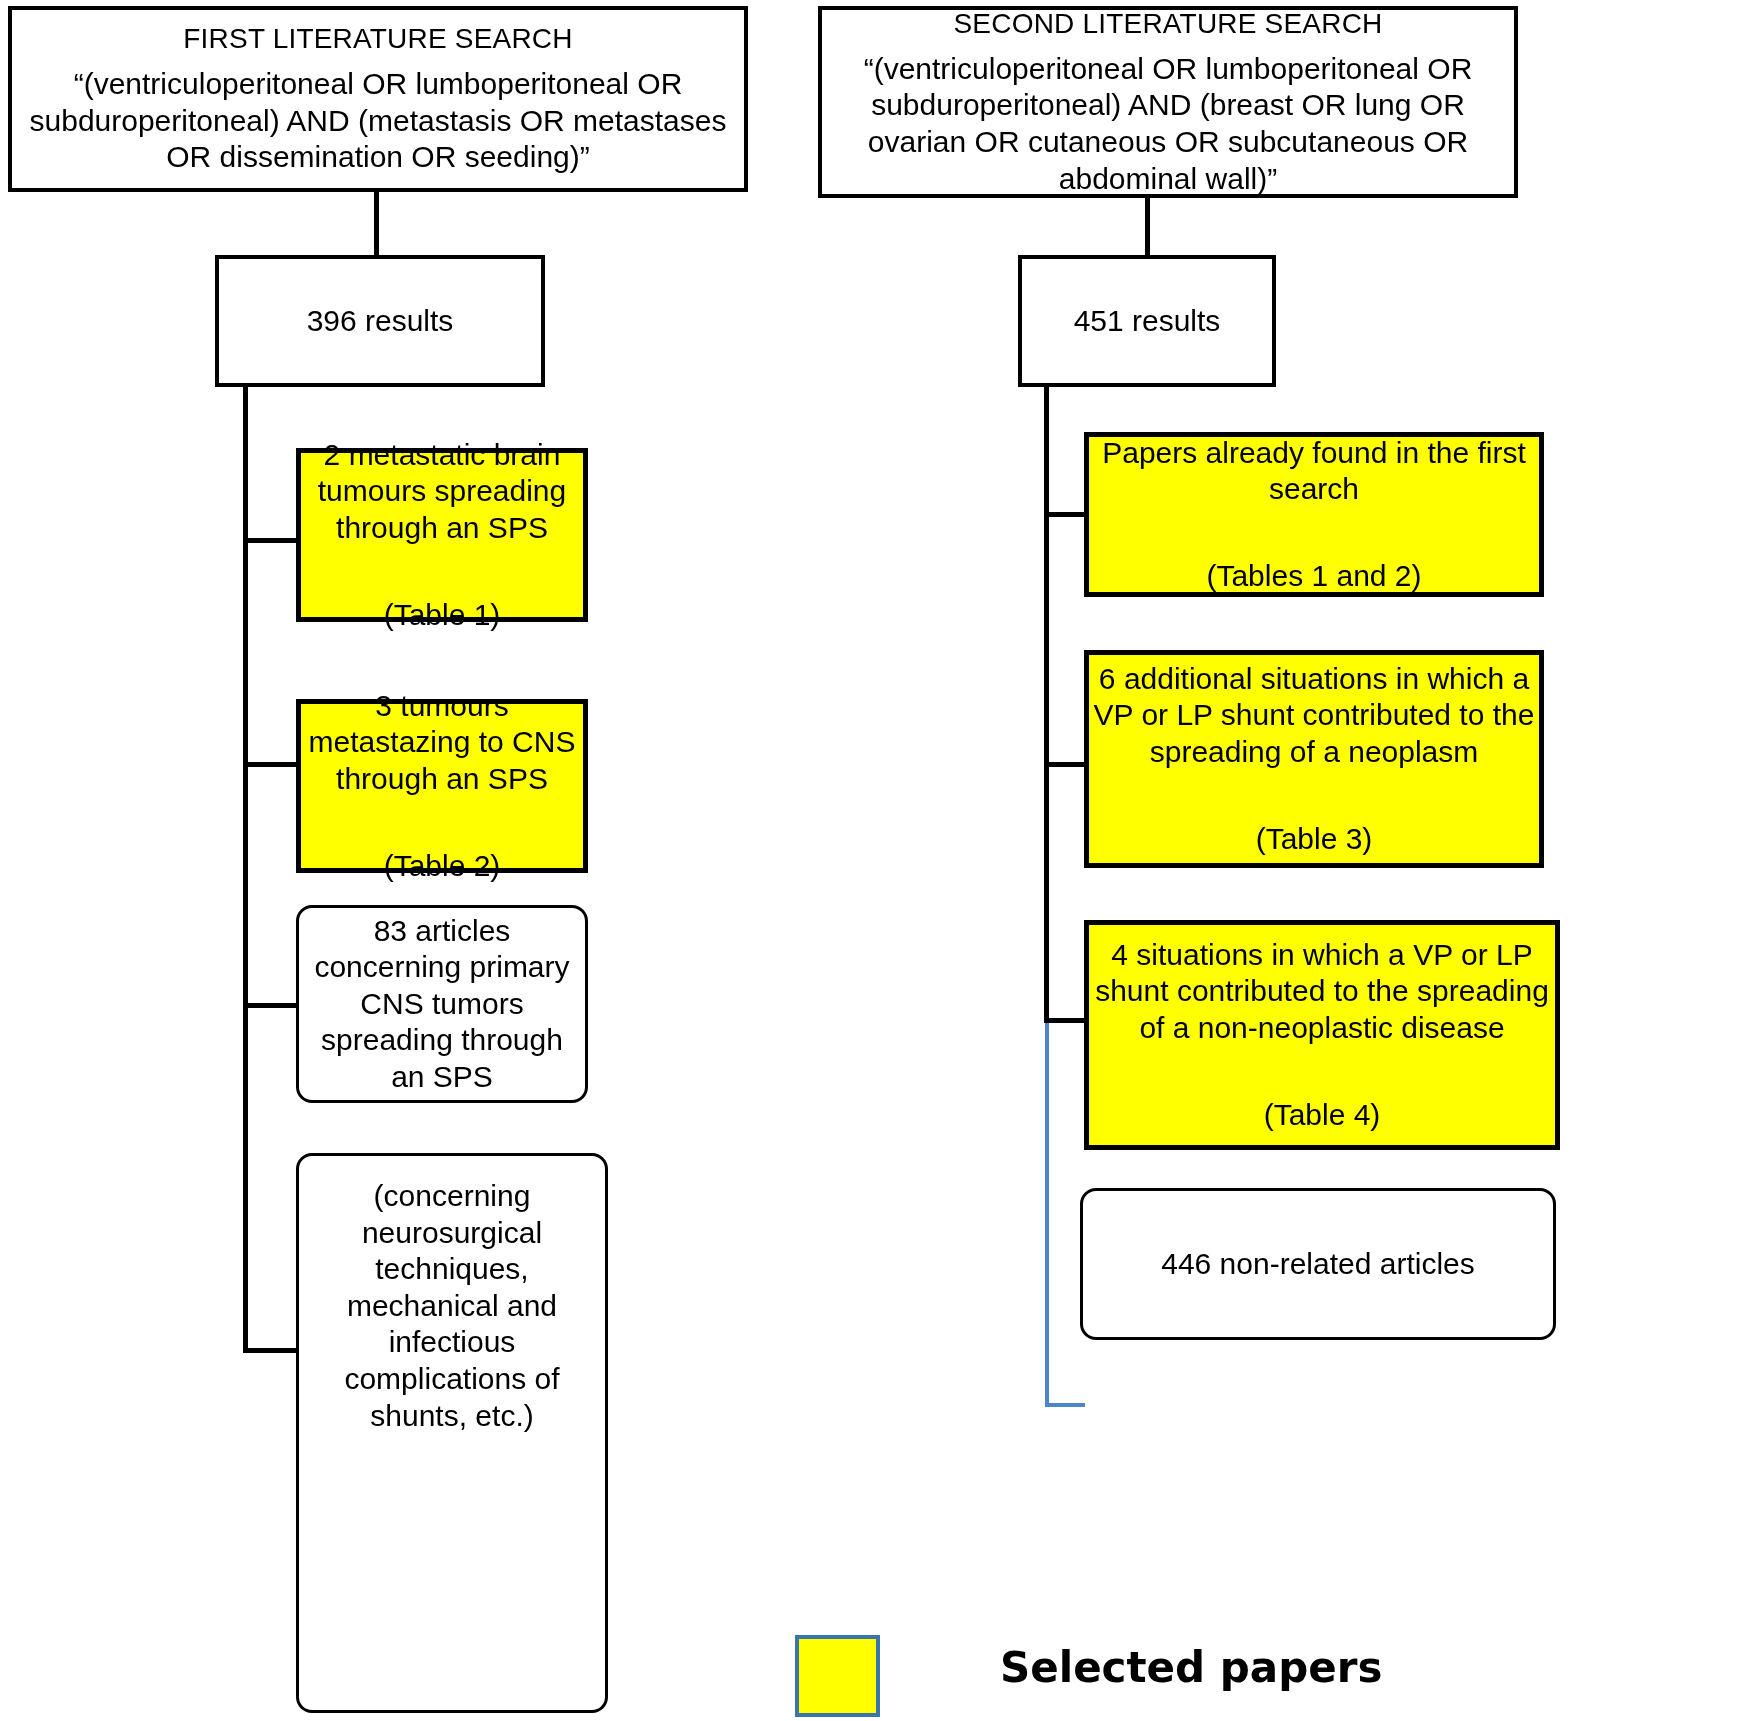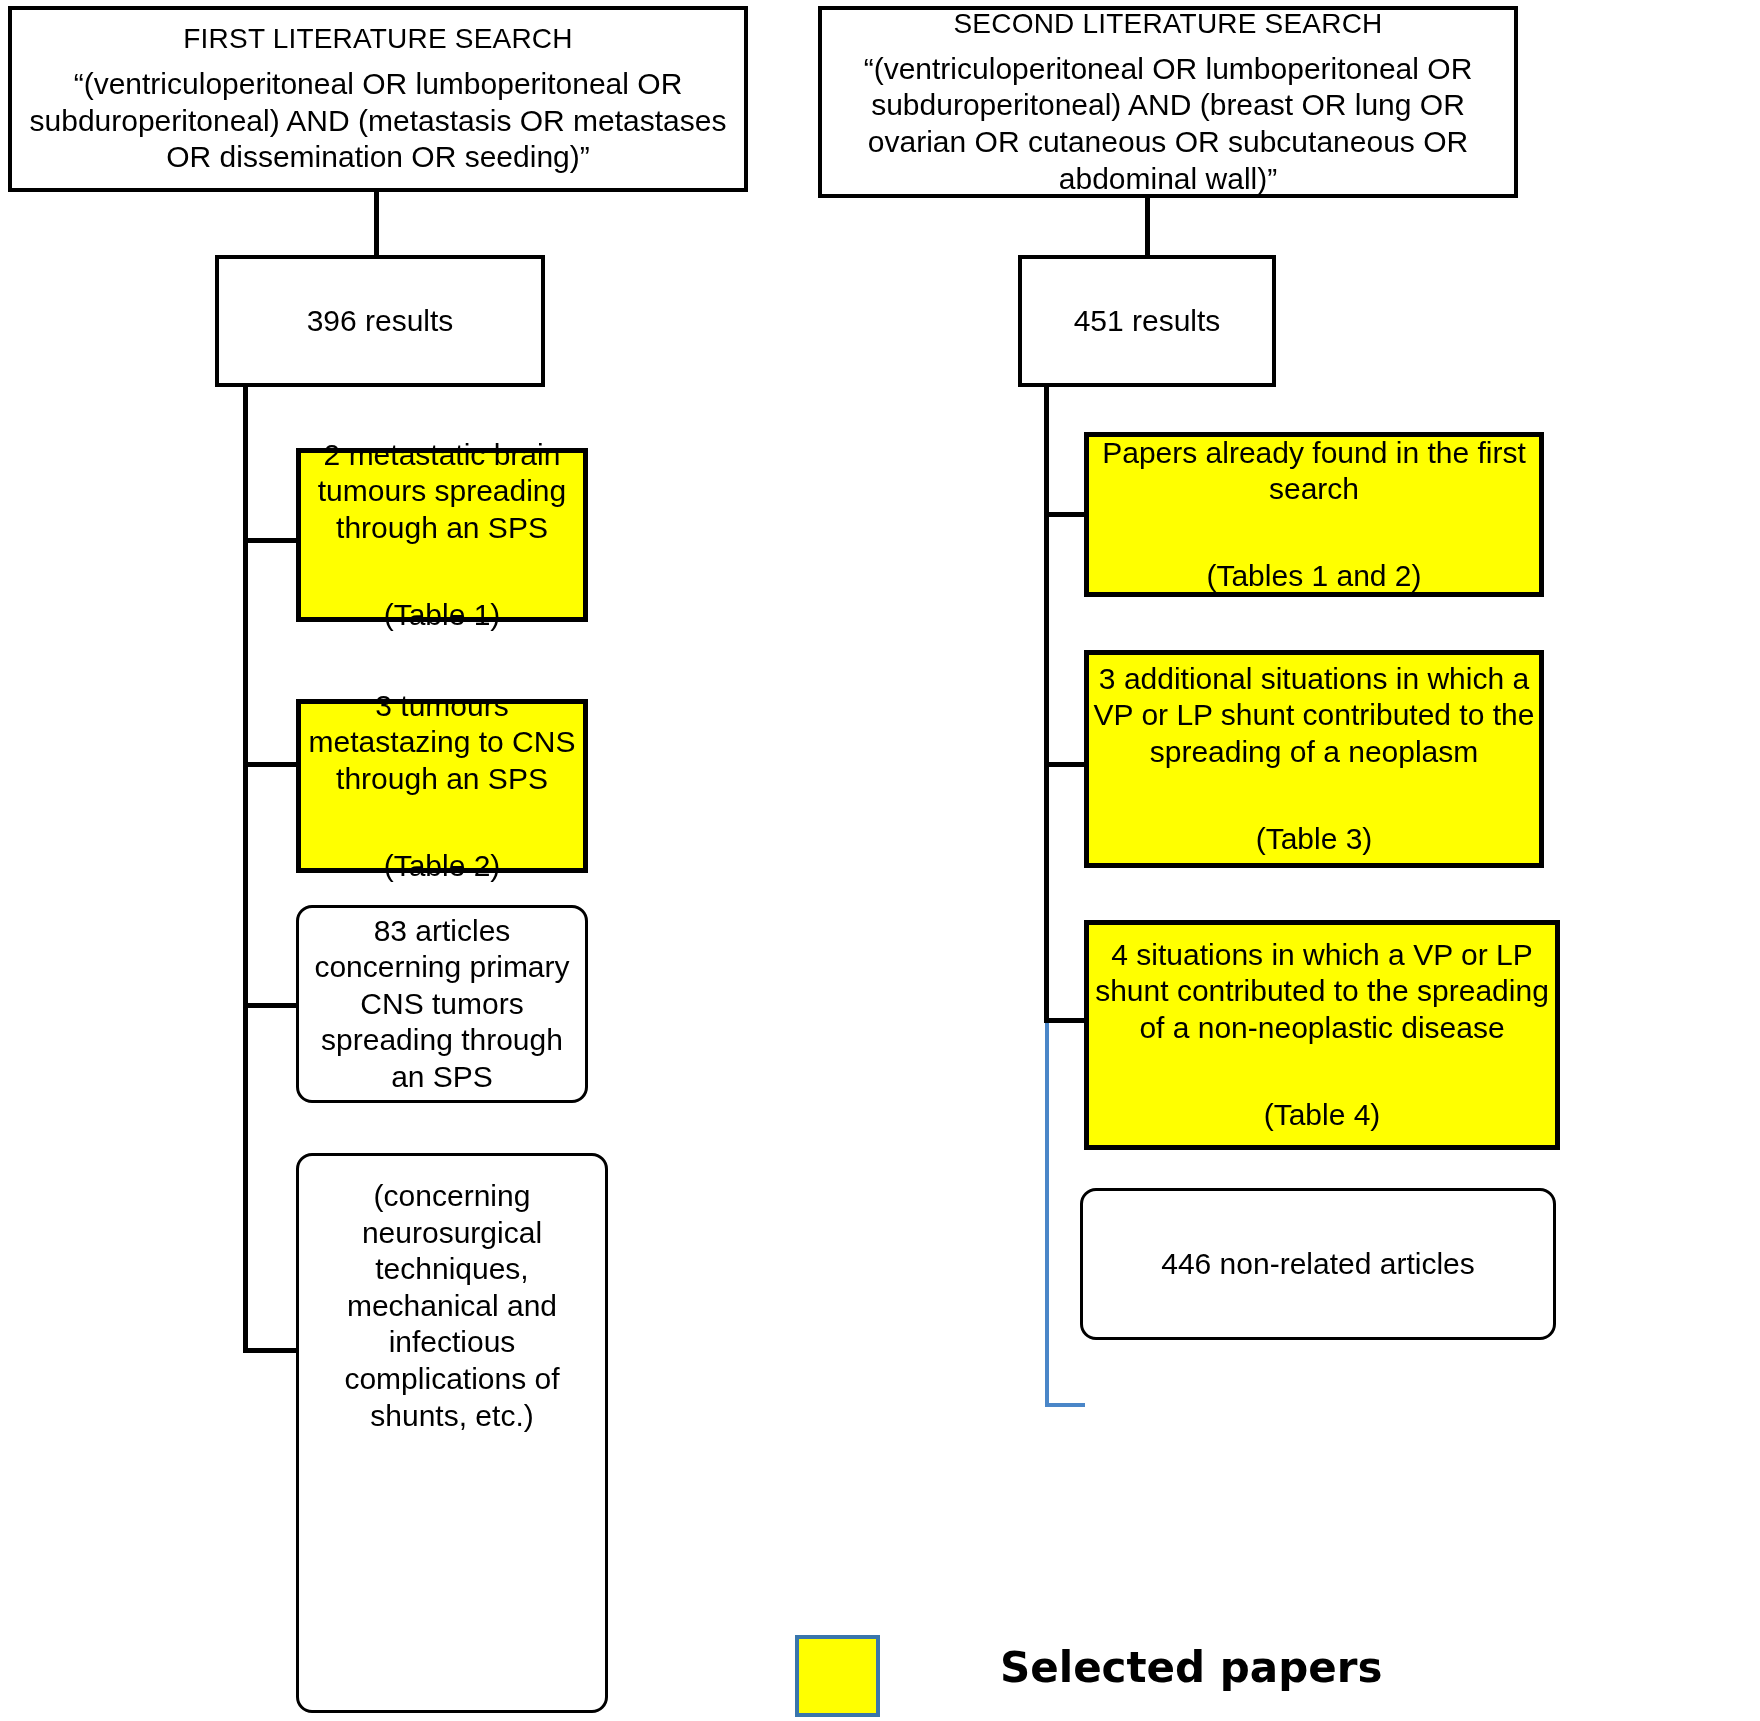--- a/index.html
+++ b/index.html
@@ -133,21 +133,21 @@
   <div class="line" style="left:1044px; top:512px; width:42px; height:5px;"></div>
   <div class="line" style="left:1044px; top:762px; width:42px; height:5px;"></div>
   <div class="line" style="left:1044px; top:1018px; width:42px; height:5px;"></div>
 
   <div class="box yellow" style="left:1084px; top:432px; width:460px; height:165px;">
     <p>Papers already found in the first search</p>
     <p>(Tables 1 and 2)</p>
   </div>
 
   <div class="box yellow" style="left:1084px; top:650px; width:460px; height:218px;">
-    <p>3 additional situations in which a VP or LP shunt contributed to the spreading of a neoplasm</p>
+    <p>6 additional situations in which a VP or LP shunt contributed to the spreading of a neoplasm</p>
     <p>(Table 3)</p>
   </div>
 
   <div class="box yellow" style="left:1084px; top:920px; width:476px; height:230px;">
     <p>4 situations in which a VP or LP shunt contributed to the spreading of a non-neoplastic disease</p>
     <p>(Table 4)</p>
   </div>
 
   <div class="box thin" style="left:1080px; top:1188px; width:476px; height:152px;">
     <p>446 non-related articles</p>

